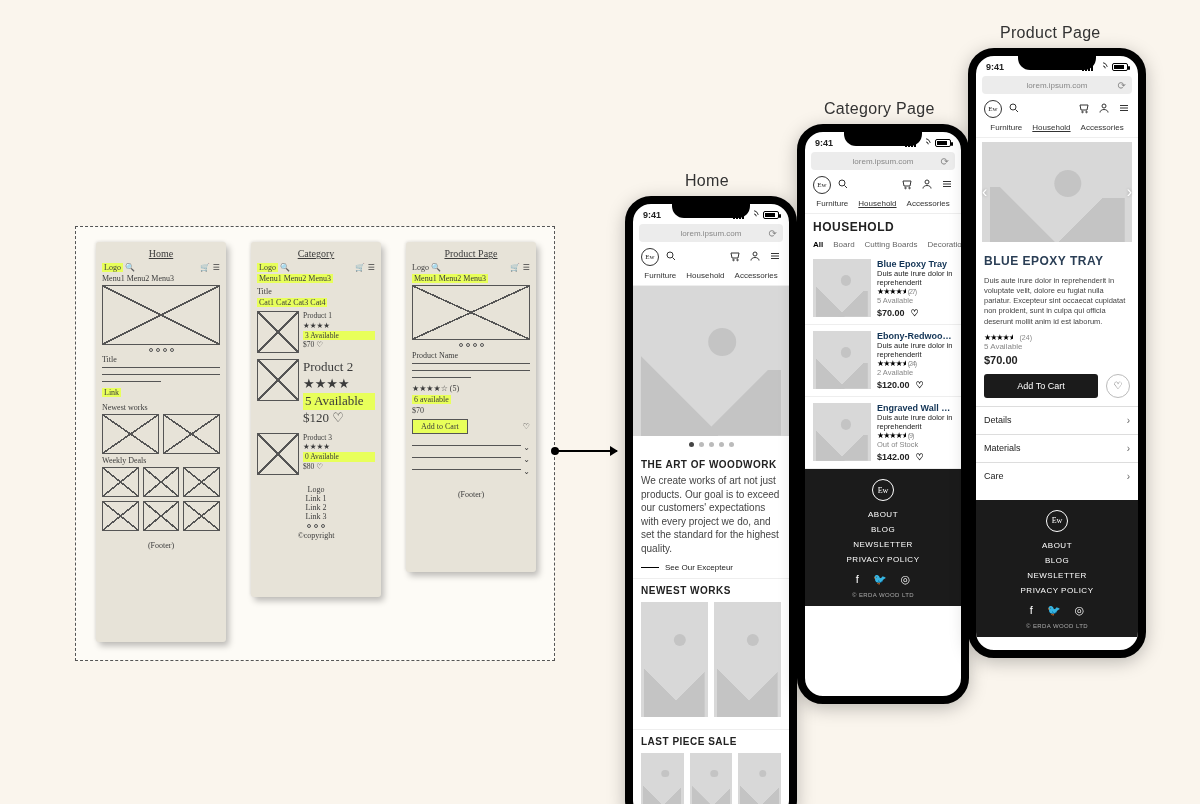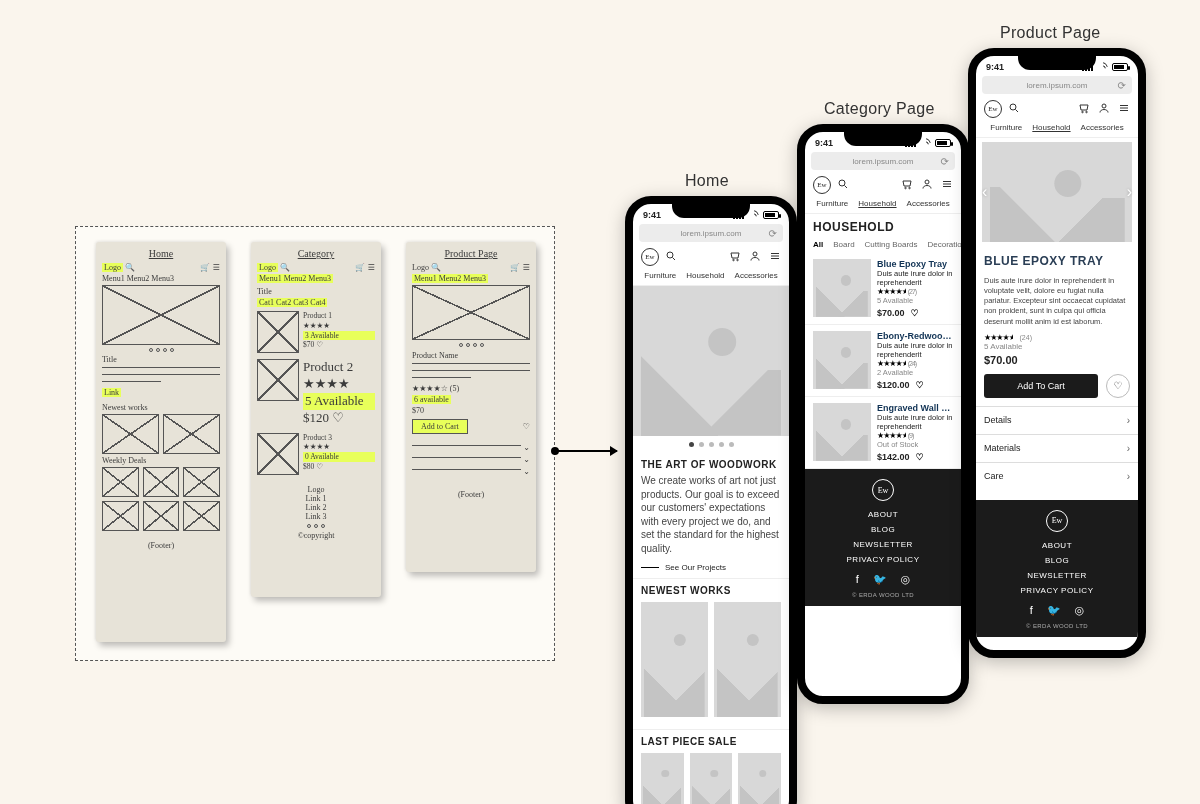--- a/index.html
+++ b/index.html
@@ -370,21 +370,21 @@
   <div class="dots">
       <span class="on"></span>
       <span></span>
       <span></span>
       <span></span>
       <span></span>
     </div>
   <h4 class="sec">THE ART OF WOODWORK</h4>
   <p class="body">We create works of art not just products. Our goal is to exceed our customers' expectations with every project we do, and set the standard for the highest quality.</p>
   <div class="linkrow">
-      <span>See Our Projects</span>
+      <span>See Our Excepteur</span>
     </div>
   <h4 class="sec" style="border-top:1px solid #eee">NEWEST WORKS</h4>
   <div style="display:flex;gap:6px;padding:4px 8px">
     <div class="imgph" style="flex:1;height:115px"></div>
     <div class="imgph" style="flex:1;height:115px"></div>
   </div>
   <h4 class="sec" style="border-top:1px solid #eee;margin-top:8px">LAST PIECE SALE</h4>
   <div style="display:flex;gap:6px;padding:4px 8px">
     <div class="imgph" style="flex:1;height:60px"></div>
     <div class="imgph" style="flex:1;height:60px"></div>

